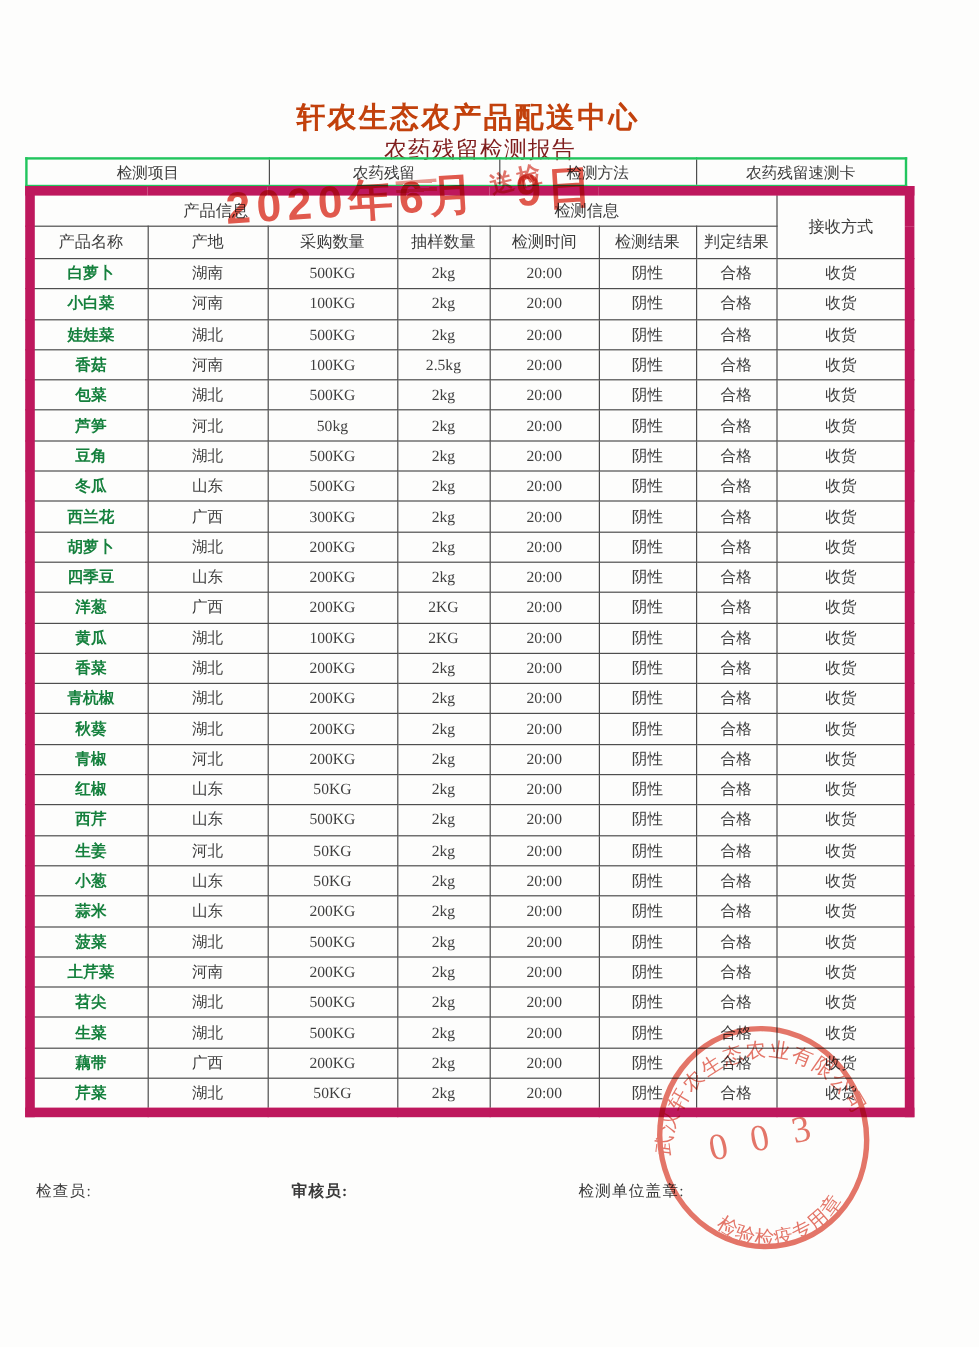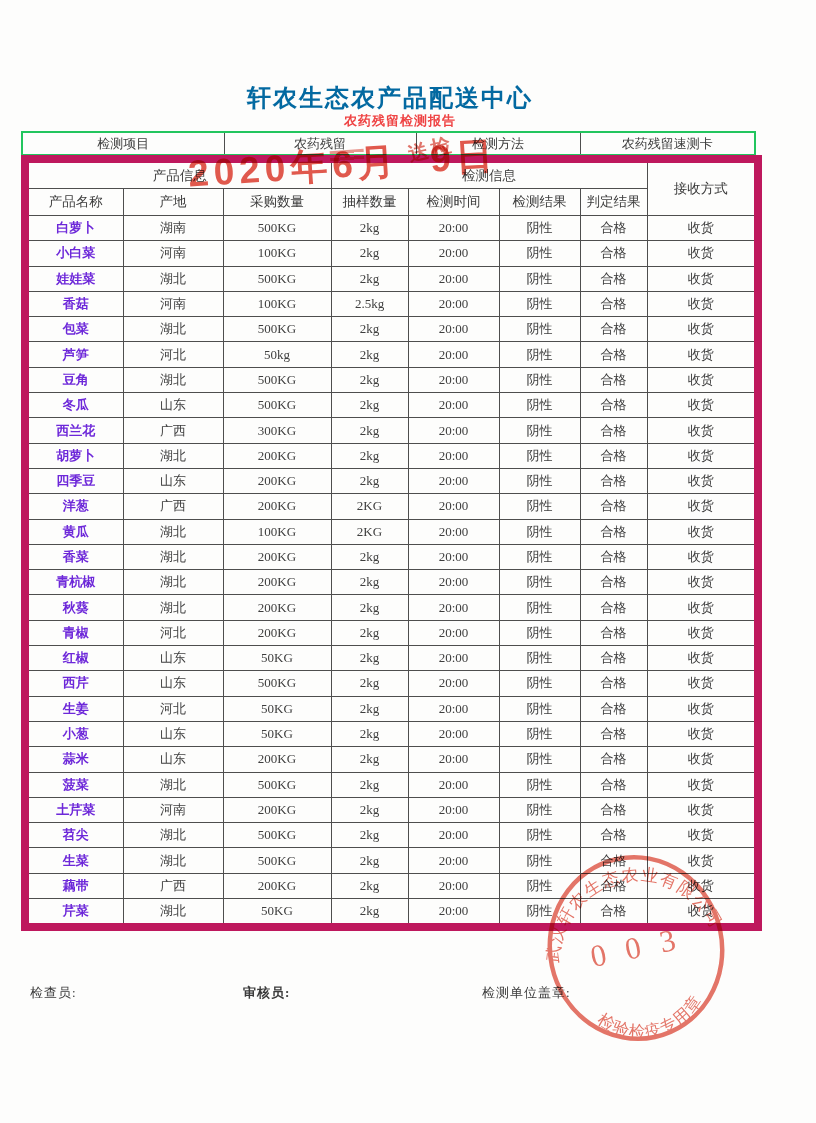--- a/index.html
+++ b/index.html
@@ -7,45 +7,45 @@
     position:relative;
     width:816px;height:1123px;
     background:#fdfdfc;
     font-family:"Liberation Serif","DejaVu Serif",serif;
     color:#3c3c3c;
     overflow:hidden;
   }
   .doc-title{
     position:absolute;top:82px;left:0;width:780px;
     text-align:center;
-    font-size:24px;font-weight:bold;letter-spacing:2px;color:#0369a1;
+    font-size:24px;font-weight:bold;letter-spacing:2px;color:#c2410c;
   }
   .doc-subtitle{
     position:absolute;top:112px;left:0;width:800px;
     text-align:center;
-    font-size:13px;font-weight:bold;letter-spacing:1px;color:#ef4444;
+    font-size:19px;font-weight:normal;letter-spacing:1px;color:#7f1d1d;
   }
   .doc{position:absolute;left:21px;top:131px;width:733px;}
   table{border-collapse:collapse;table-layout:fixed;width:733px;}
   td,th{
     border:1px solid #4e4e4e;
     font-size:13px;font-weight:normal;
     text-align:center;vertical-align:middle;
     padding:0;overflow:hidden;white-space:nowrap;
   }
   table.info{border:2px solid #22c55e;}
   table.info td{height:26px;}
   table.info tr.r1 td{height:21px;}
   table.info td.basis{text-align:center;letter-spacing:.5px;}
   table.main{border:8px solid #be185d;margin-top:-1px;}
   table.main th{font-size:13.5px;}
   table.main tr.group th{height:25px;}
   table.main tr.cols th{height:26px;}
   table.main tbody td{height:24.3px;font-size:13px;color:#3e3e3e;}
-  table.main tbody td:first-child{font-weight:bold;color:#6d28d9;}
+  table.main tbody td:first-child{font-weight:bold;color:#15803d;}
   .footer-label{
     position:absolute;top:984px;
     font-size:13px;color:#3a3a3a;letter-spacing:1px;
   }
   .footer-inspector{left:30px;}
   .footer-reviewer{left:243px;font-weight:bold;}
   .footer-seal{left:482px;}
   
   .date-stamp{
     position:absolute;left:188px;top:140px;

